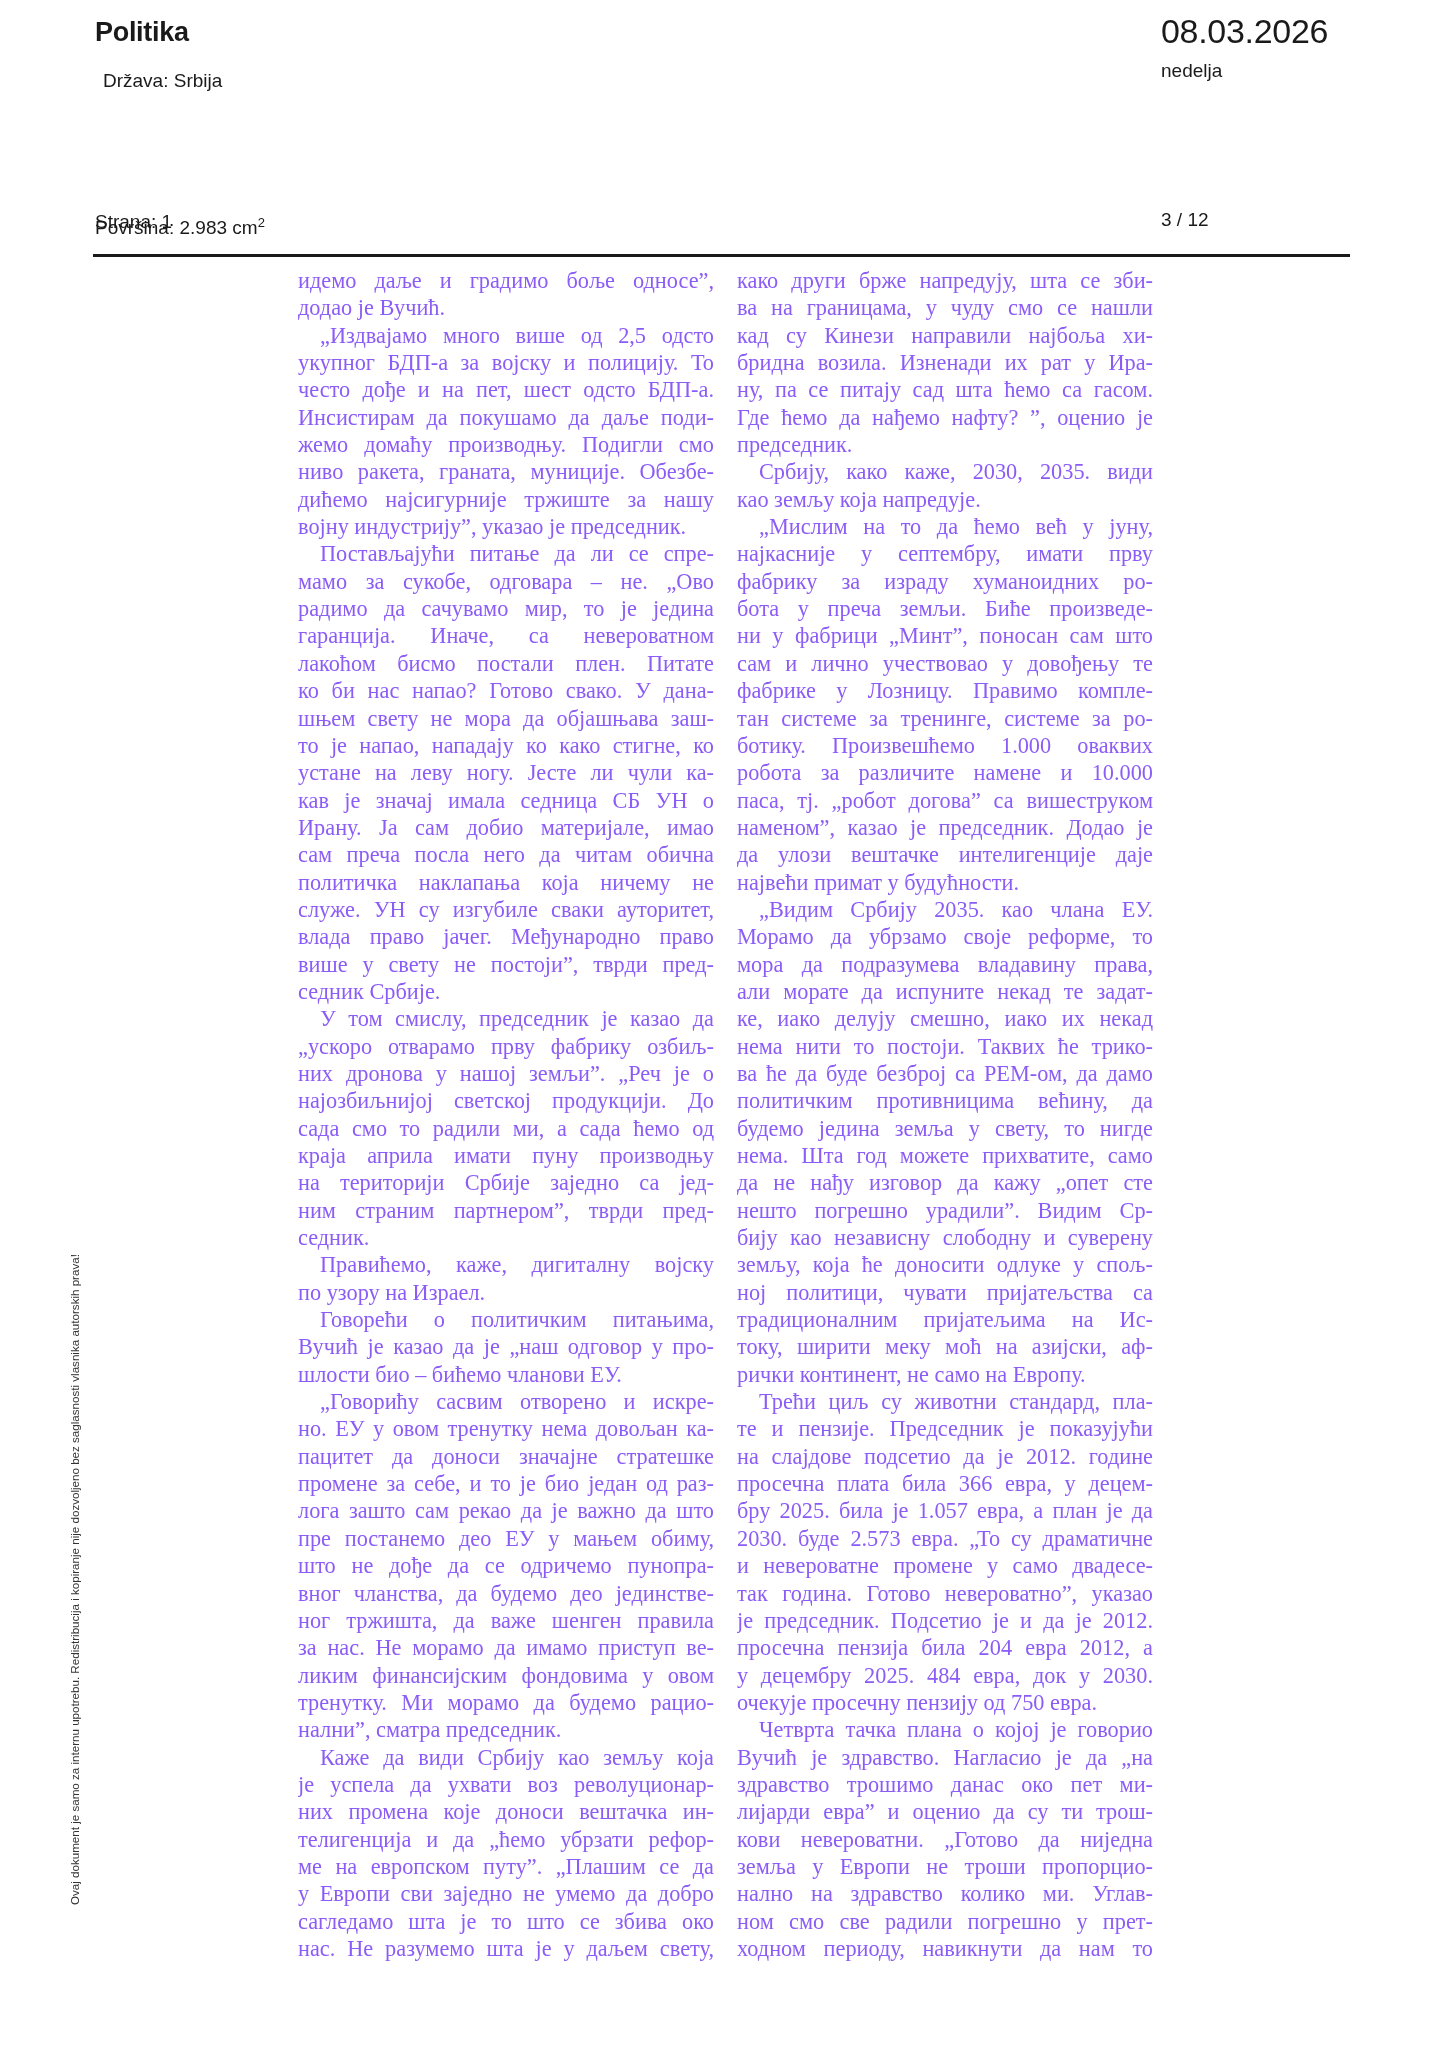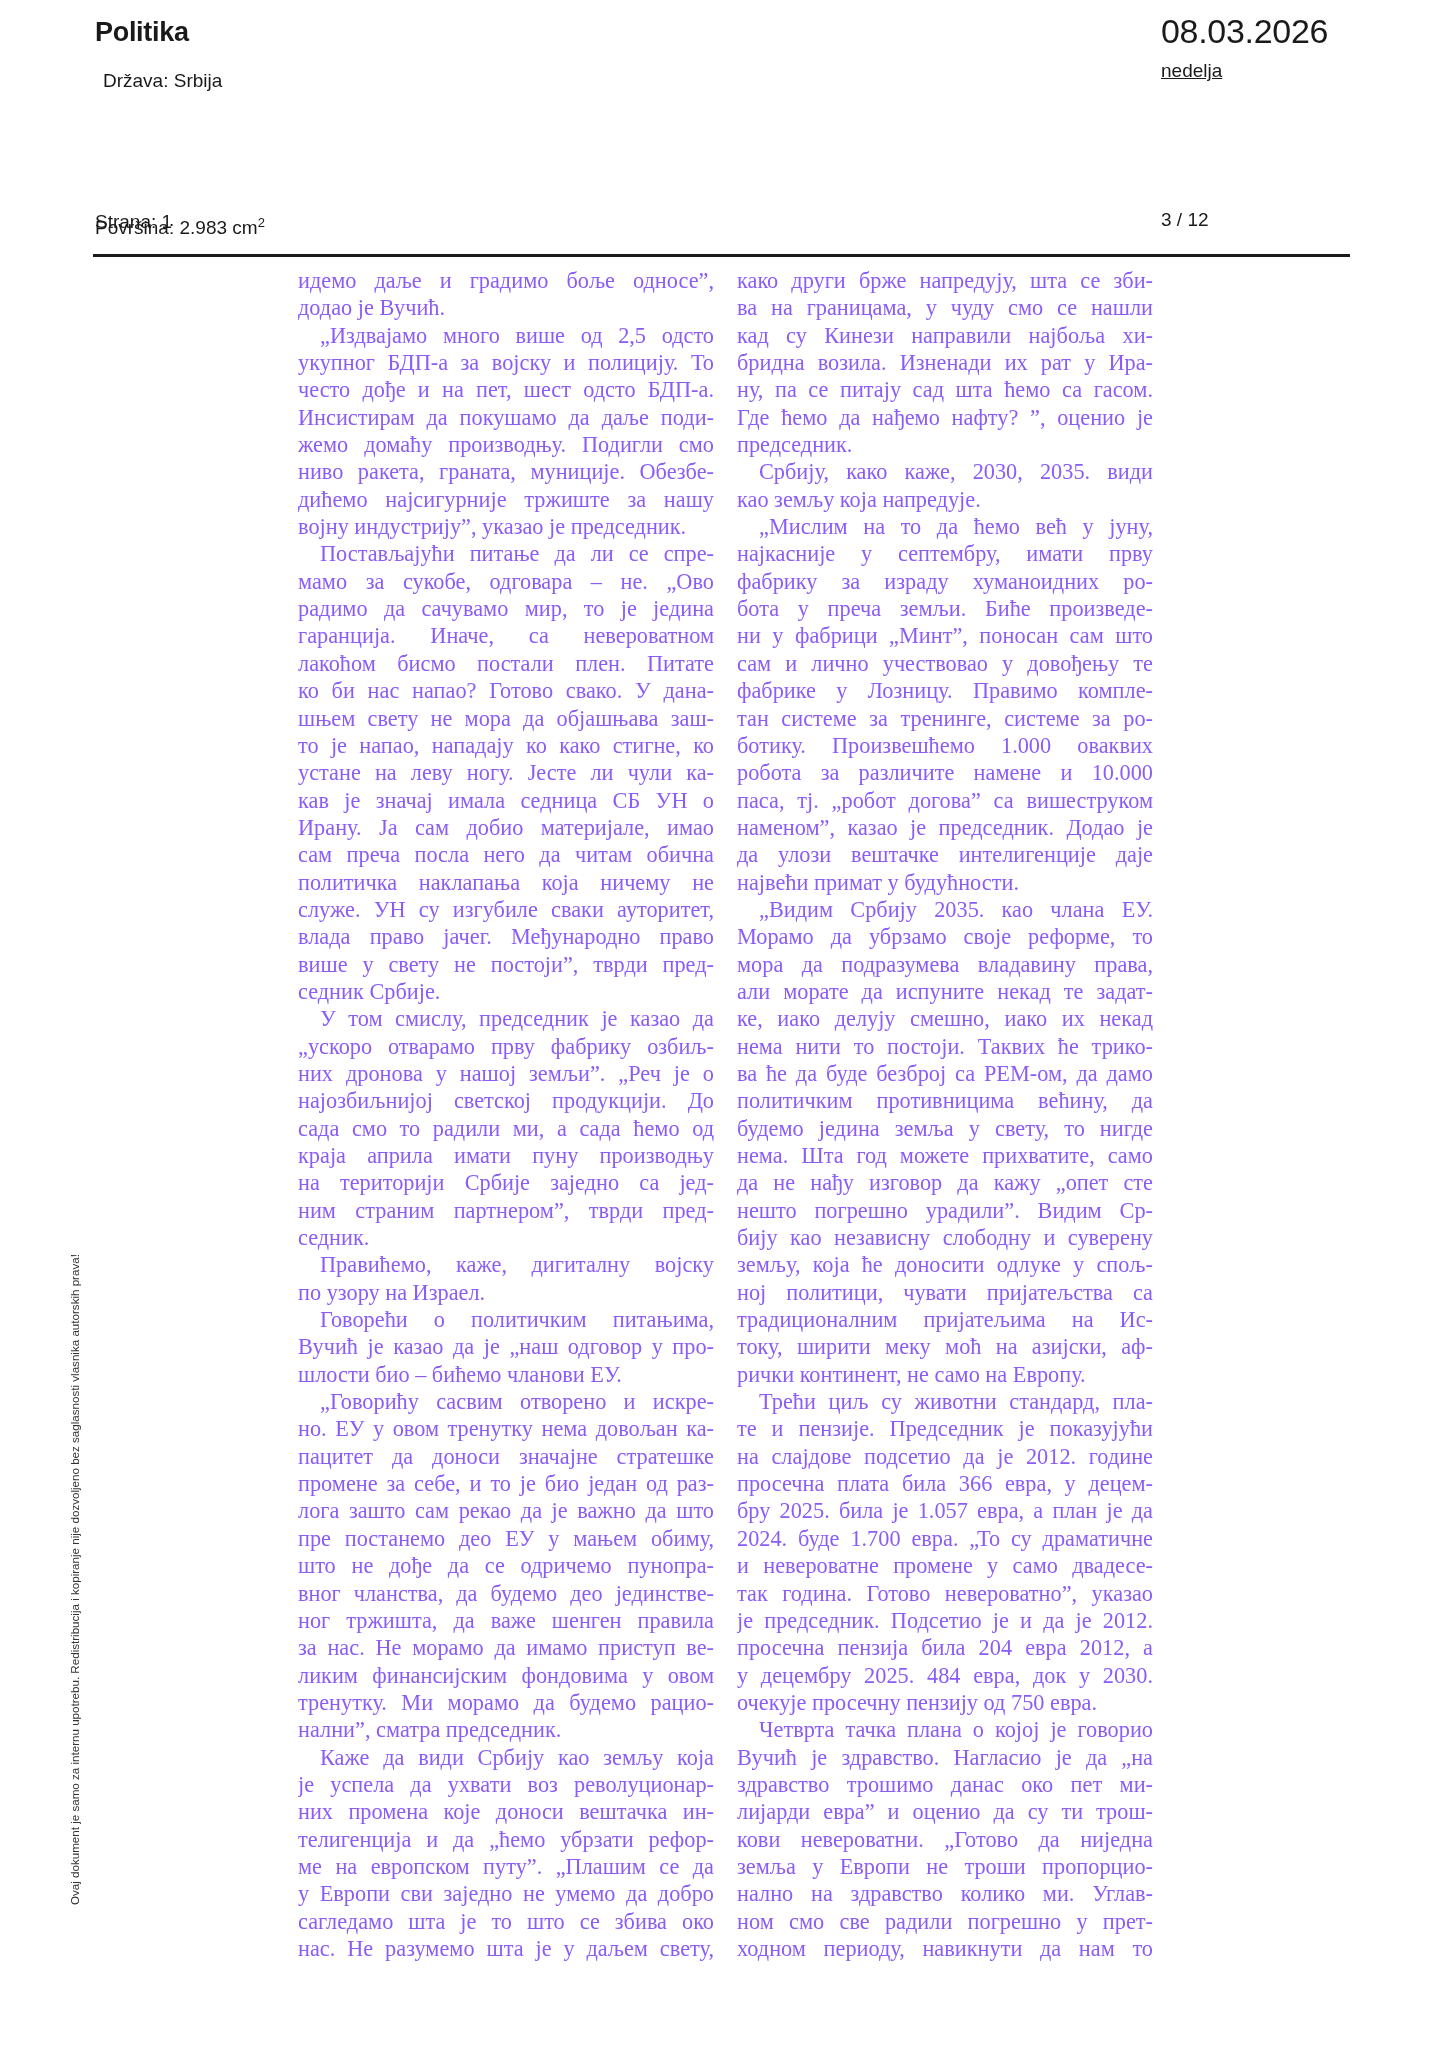--- a/index.html
+++ b/index.html
@@ -4,21 +4,21 @@
 <style>
   html, body { margin: 0; padding: 0; background: #ffffff; }
   body { width: 1447px; height: 2047px; position: relative; overflow: hidden; color: #111; }
   .hdr { position: absolute; font-family: "Liberation Sans", "DejaVu Sans", sans-serif; color: #1a1a1a; }
   .pub-name { left: 95px; top: 17px; font-size: 27px; font-weight: bold; letter-spacing: -0.3px; }
   .country { left: 103px; top: 70px; font-size: 19px; }
   .page-num { left: 95px; top: 167px; font-size: 19px; margin-top: 44px; }
   .area { left: 95px; top: 215px; font-size: 19px; }
   .area sup { font-size: 13px; }
   .date { left: 1161px; top: 12px; font-size: 34px; letter-spacing: -0.3px; }
-  .weekday { left: 1161px; top: 60px; font-size: 19px; text-decoration: underline; }
+  .weekday { left: 1161px; top: 60px; font-size: 19px; }
   .pager { left: 1161px; top: 209px; font-size: 19px; }
   .rule { position: absolute; left: 93px; top: 254px; width: 1257px; height: 3px; background: #1a1a1a; }
   .col { position: absolute; top: 267px; width: 416px; font-family: "Liberation Serif", "DejaVu Serif", serif; font-size: 22.3px; color: #8b5cf6; }
   .col1 { left: 298px; }
   .col2 { left: 737px; }
   .ln { height: 27.35px; line-height: 27.35px; white-space: nowrap; text-align: justify; text-align-last: justify; overflow: hidden; }
   .ln.last { text-align-last: left; }
   .ln.ind { padding-left: 22px; }
   .side-note { position: absolute; left: 66px; top: 1290px; width: 20px; height: 615px; }
   .side-note span { position: absolute; left: 0; top: 615px; transform-origin: 0 0; transform: rotate(-90deg); white-space: nowrap;
@@ -144,21 +144,21 @@
     <div class="ln">земљу, која ће доносити одлуке у спољ-</div>
     <div class="ln">ној политици, чувати пријатељства са</div>
     <div class="ln">традиционалним пријатељима на Ис-</div>
     <div class="ln">току, ширити меку моћ на азијски, аф-</div>
     <div class="ln last">рички континент, не само на Европу.</div>
     <div class="ln ind">Трећи циљ су животни стандард, пла-</div>
     <div class="ln">те и пензије. Председник је показујући</div>
     <div class="ln">на слајдове подсетио да је 2012. године</div>
     <div class="ln">просечна плата била 366 евра, у децем-</div>
     <div class="ln">бру 2025. била је 1.057 евра, а план је да</div>
-    <div class="ln">2024. буде 1.700 евра. „То су драматичне</div>
+    <div class="ln">2030. буде 2.573 евра. „То су драматичне</div>
     <div class="ln">и невероватне промене у само двадесе-</div>
     <div class="ln">так година. Готово невероватно”, указао</div>
     <div class="ln">је председник. Подсетио је и да је 2012.</div>
     <div class="ln">просечна пензија била 204 евра 2012, а</div>
     <div class="ln">у децембру 2025. 484 евра, док у 2030.</div>
     <div class="ln last">очекује просечну пензију од 750 евра.</div>
     <div class="ln ind">Четврта тачка плана о којој је говорио</div>
     <div class="ln">Вучић је здравство. Нагласио је да „на</div>
     <div class="ln">здравство трошимо данас око пет ми-</div>
     <div class="ln">лијарди евра” и оценио да су ти трош-</div>

